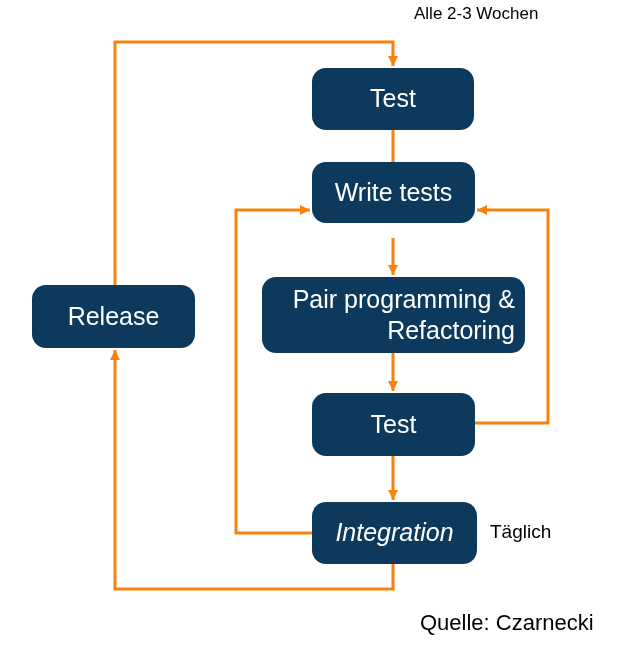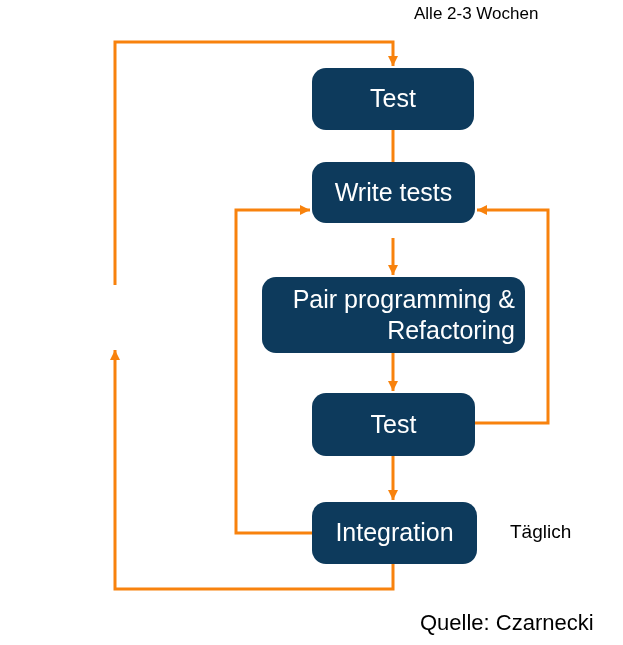--- a/index.html
+++ b/index.html
@@ -39,29 +39,29 @@
     justify-content: center;
     text-align: center;
     font-size: 25px;
     line-height: 1.25;
     padding: 0 10px;
   }
   .node-plan        { left: 312px; top:  68px; width: 162px; height: 62px; }
   .node-write-tests { left: 312px; top: 162px; width: 163px; height: 61px; }
   .node-pair        { left: 262px; top: 277px; width: 263px; height: 76px; text-align: right; }
   .node-test        { left: 312px; top: 393px; width: 163px; height: 63px; }
-  .node-integration { left: 312px; top: 502px; width: 165px; height: 62px; }
+  .node-integration { left: 312px; top: 502px; width: 165px; height: 62px; font-style: italic; }
   .node-release     { left:  32px; top: 285px; width: 163px; height: 63px; }
   .annotation {
     position: absolute;
     color: var(--label-text, #000);
     white-space: nowrap;
   }
   .annotation-cycle  { left: 402px; top:  4px; font-size: 17px; margin-left: 12px; }
-  .annotation-daily  { left: 490px; top: 521px; font-size: 19px; margin-left: 20px; }
+  .annotation-daily  { left: 490px; top: 521px; font-size: 19px; }
   .annotation-source { left: 420px; top: 610px; font-size: 22px; }
 </style>
 </head>
 <body>
 
 <div class="canvas">
 
   <svg class="arrows-layer" viewBox="0 0 623 645" xmlns="http://www.w3.org/2000/svg">
     <defs>
       <marker id="ah" viewBox="0 0 12 12" refX="11" refY="6" markerWidth="12" markerHeight="12" markerUnits="userSpaceOnUse" orient="auto">
@@ -91,20 +91,23 @@
   </div>
 
   <div class="node node-test">
     <span>Test</span>
   </div>
 
   <div class="node node-integration">
     <span>Integration</span>
   </div>
 
+  <div class="node node-release">
+    <span>Release</span>
+  </div>
 
   <div class="annotation annotation-cycle">Alle 2-3 Wochen</div>
 
   <div class="annotation annotation-daily">Täglich</div>
 
   <div class="annotation annotation-source">Quelle: Czarnecki</div>
 
 </div>
 
 </body></html>

